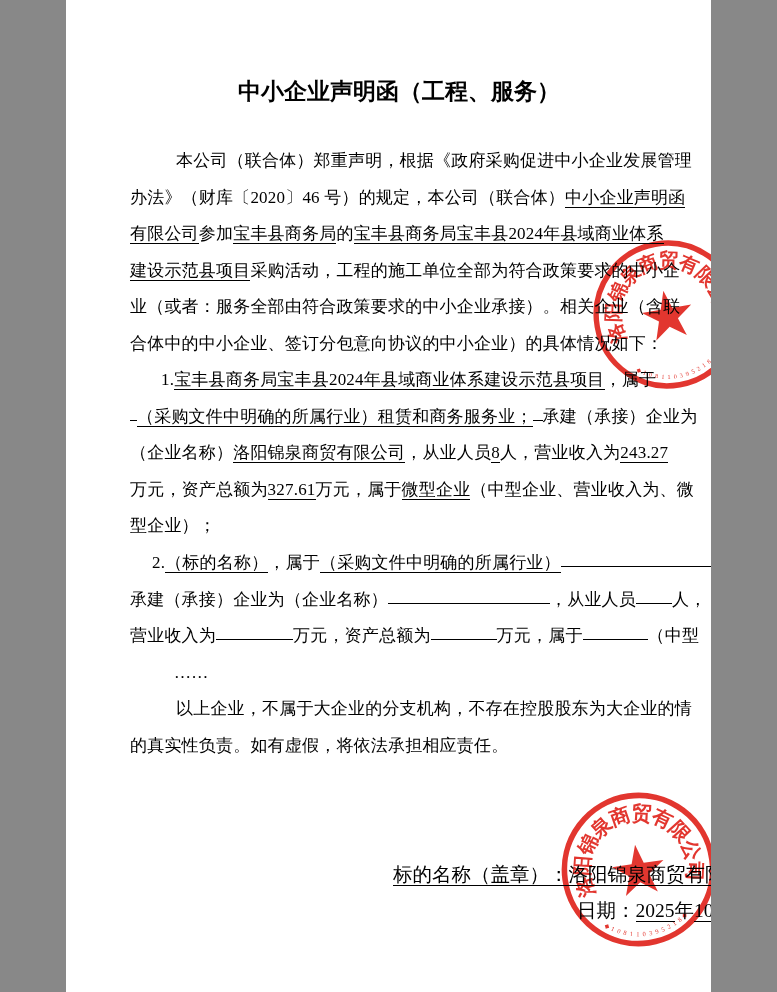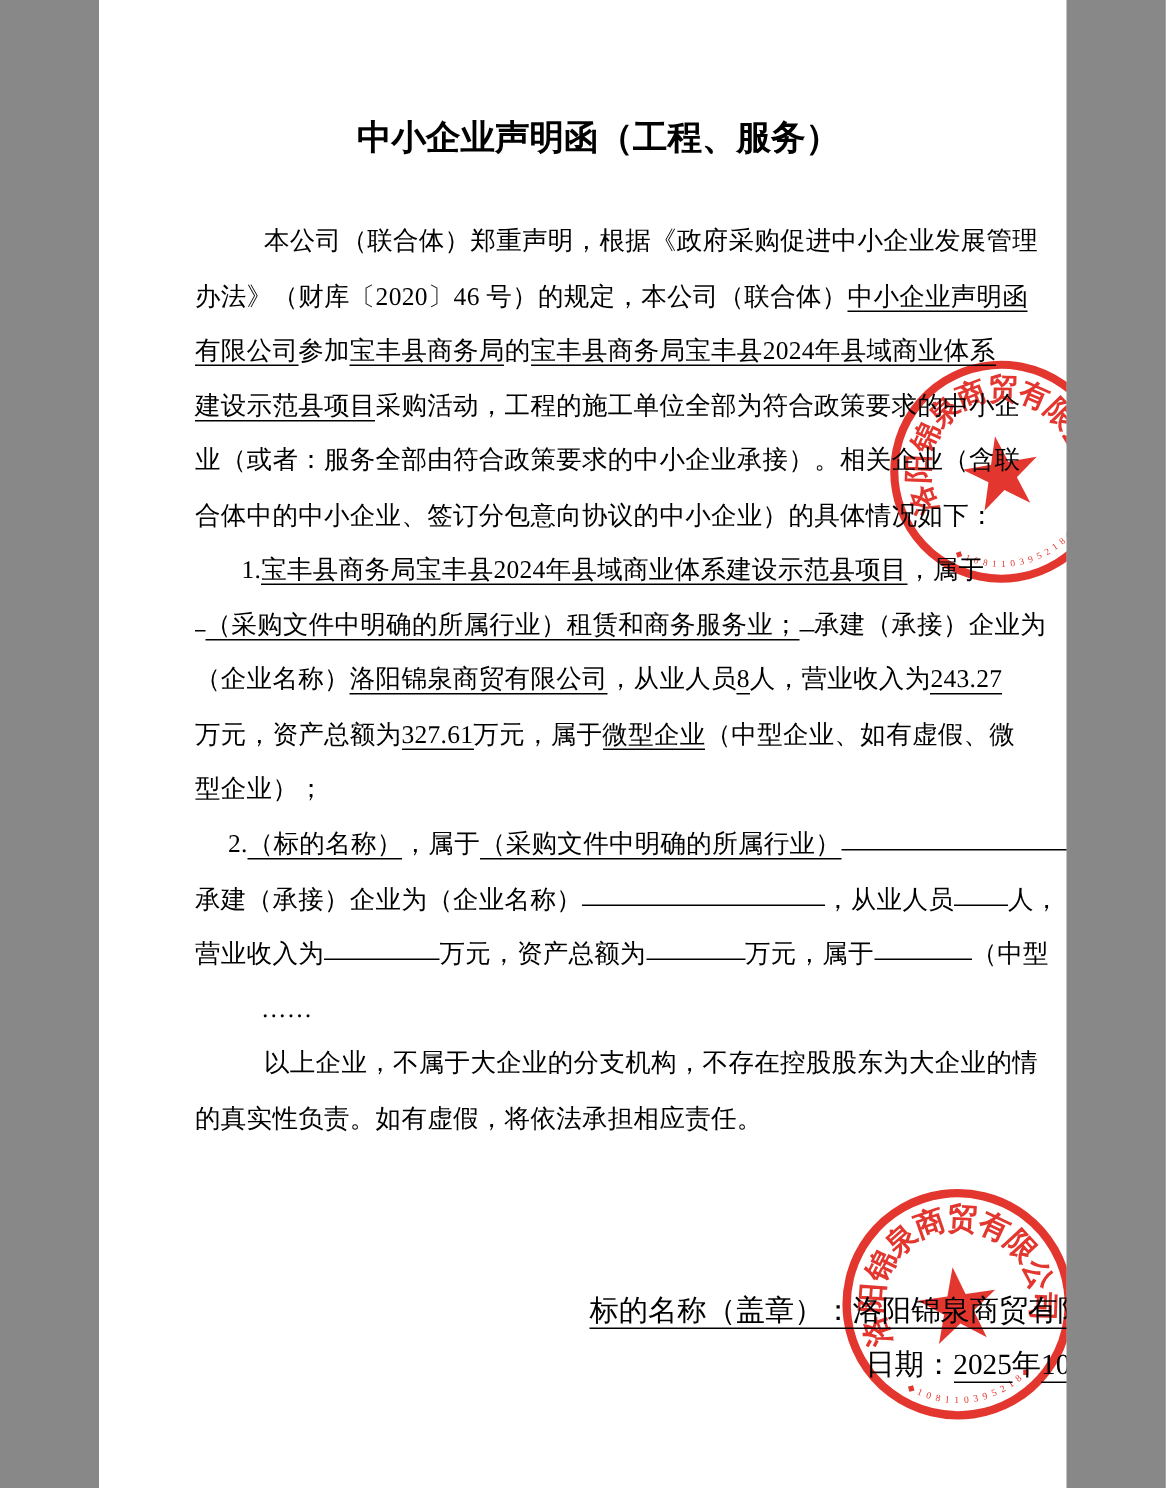--- a/index.html
+++ b/index.html
@@ -37,21 +37,21 @@
   <div id="doc-body">
       <div class="line" style="padding-left: 46px;"><span>本公司（联合体）郑重声明，根据《政府采购促进中小企业发展管理</span></div>
       <div class="line"><span>办法》（财库〔2020〕46 号）的规定，本公司（联合体）</span><span class="u">中小企业声明函</span></div>
       <div class="line"><span class="u">有限公司</span><span>参加</span><span class="u">宝丰县商务局</span><span>的</span><span class="u">宝丰县商务局宝丰县2024年县域商业体系</span></div>
       <div class="line"><span class="u">建设示范县项目</span><span>采购活动，工程的施工单位全部为符合政策要求的中小企</span></div>
       <div class="line"><span>业（或者：服务全部由符合政策要求的中小企业承接）。相关企业（含联</span></div>
       <div class="line"><span>合体中的中小企业、签订分包意向协议的中小企业）的具体情况如下：</span></div>
       <div class="line" style="padding-left: 31px;"><span>1.</span><span class="u">宝丰县商务局宝丰县2024年县域商业体系建设示范县项目</span><span>，属于</span></div>
       <div class="line"><span class="blank" style="width: 7px;">&nbsp;</span><span class="u">（采购文件中明确的所属行业）租赁和商务服务业；</span><span class="blank" style="width: 10px;">&nbsp;</span><span>承建（承接）企业为</span></div>
       <div class="line"><span>（企业名称）</span><span class="u">洛阳锦泉商贸有限公司</span><span>，从业人员</span><span class="u">8</span><span>人，营业收入为</span><span class="u">243.27</span></div>
-      <div class="line"><span>万元，资产总额为</span><span class="u">327.61</span><span>万元，属于</span><span class="u">微型企业</span><span>（中型企业、如有虚假、微</span></div>
+      <div class="line"><span>万元，资产总额为</span><span class="u">327.61</span><span>万元，属于</span><span class="u">微型企业</span><span>（中型企业、营业收入为、微</span></div>
       <div class="line"><span>型企业）；</span></div>
       <div class="line" style="padding-left: 22px; font-family: Liberation Serif, serif;"><span>2.</span><span class="u">（标的名称）</span><span>，属于</span><span class="u">（采购文件中明确的所属行业）</span><span class="blank" style="width: 160px;">&nbsp;</span><span class="u">；</span></div>
       <div class="line"><span>承建（承接）企业为（企业名称）</span><span class="blank" style="width: 162px;">&nbsp;</span><span>，从业人员</span><span class="blank" style="width: 36px;">&nbsp;</span><span>人，</span></div>
       <div class="line"><span>营业收入为</span><span class="blank" style="width: 77px;">&nbsp;</span><span>万元，资产总额为</span><span class="blank" style="width: 66px;">&nbsp;</span><span>万元，属于</span><span class="blank" style="width: 65px;">&nbsp;</span><span>（中型</span></div>
       <div class="line" style="padding-left: 44px;"><span>……</span></div>
       <div class="line" style="padding-left: 46px; font-family: Liberation Serif, serif;"><span>以上企业，不属于大企业的分支机构，不存在控股股东为大企业的情</span></div>
       <div class="line"><span>的真实性负责。如有虚假，将依法承担相应责任。</span></div>
     </div>
   <div id="sig-company" class="sig-line"><span class="u">标的名称（盖章）：</span><span class="u">洛阳锦泉商贸有限公司</span></div>
   <div id="sig-date" class="sig-line"><span>日期：</span><span class="u">2025</span><span>年</span><span class="u">10</span><span>月</span><span class="u">16</span><span>日</span></div>

